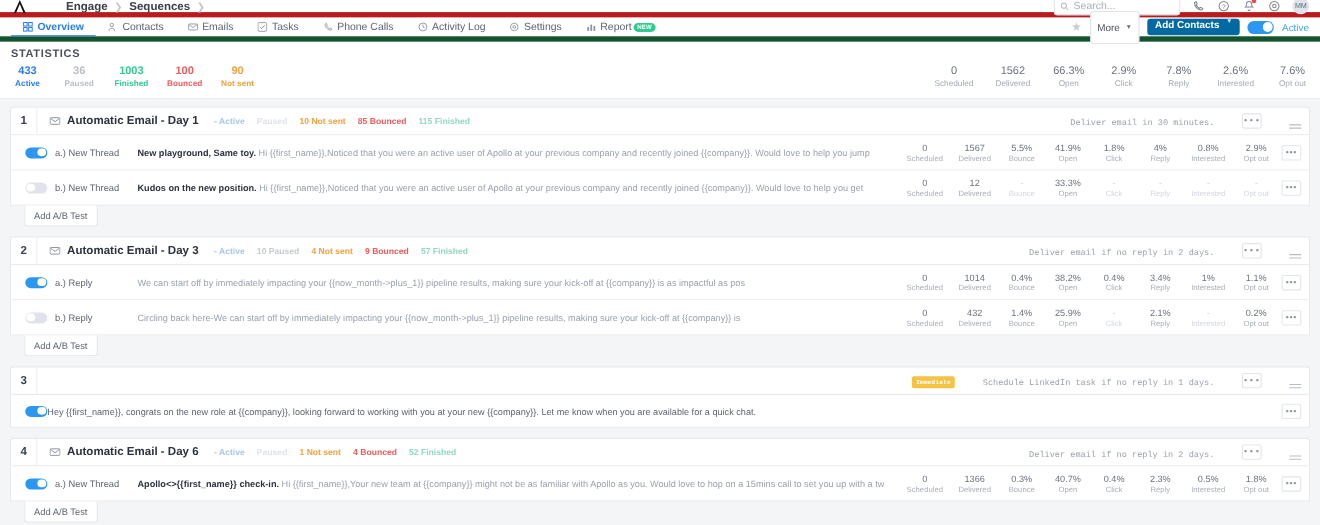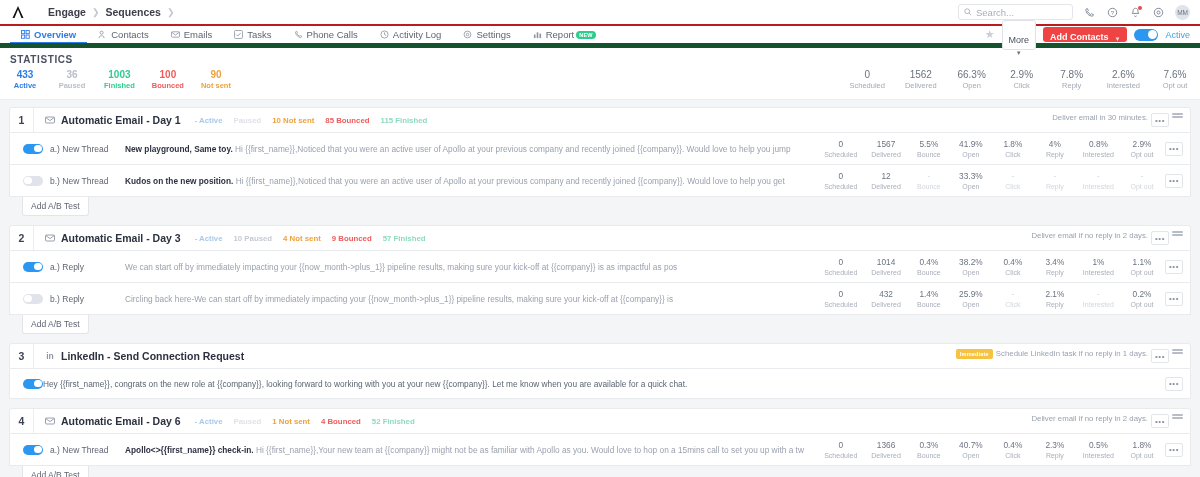--- a/index.html
+++ b/index.html
@@ -7,22 +7,22 @@
     width: 1200px; height: 477px;
     background: #f4f5f7;
     font-family: "Liberation Sans", sans-serif;
     font-size: 11px;
     color: #3c4257;
     overflow: hidden;
   }
 
   
   .topbar {
-    height: 26px; background: #fff; border-bottom: 2px solid #b91c1c;
-    display: flex; align-items: center; padding: 0 10px; gap: 4px;
+    height: 16px; background: #fff; border-bottom: 5px solid #b91c1c;
+    display: flex; align-items: center; padding: 0 10px; gap: 16px;
   }
   .logo { width: 16px; height: 16px; display:flex; align-items:center; justify-content:center; }
   .crumbs { display: flex; align-items: center; gap: 6px; margin-left: 18px; }
   .crumb { font-size: 10.5px; color: #3b3f4a; font-weight: 600; }
   .crumb.last { font-weight: 400; color: #5a6273; }
   .crumb-sep { color: #c3c7cf; font-size: 9px; }
   .topbar-right { margin-left: auto; display: flex; align-items: center; gap: 10px; }
   .searchbox {
     width: 115px; height: 16px; border: 1px solid #e3e5e9; border-radius: 3px;
     display: flex; align-items: center; gap: 4px; padding: 0 5px; background: #fff;
@@ -48,25 +48,25 @@
   .tab.active { color: #2b7de9; border-bottom: 1.5px solid #2b7de9; font-weight: 600; }
   .tab .ti { width: 9px; height: 9px; display:flex; align-items:center; justify-content:center;}
   .newbadge {
     background: #2ecc8f; color: #fff; font-size: 5.5px; font-weight: 700;
     border-radius: 6px; padding: 1px 3px; margin-left: -2px; letter-spacing:.2px;
   }
   .tabbar-right { margin-left: auto; display: flex; align-items: center; gap: 7px; }
   .star { color: #c9ced8; font-size: 11px; }
   .btn-more {
     height: 15px; border: 1px solid #dfe2e8; border-radius: 3px; background: #fff;
-    font-size: 9px; color: #4a5060; display: flex; align-items: center; gap: 5px; padding: 14px 6px; flex-direction: column;
+    font-size: 9px; color: #4a5060; display: flex; align-items: center; gap: 5px; padding: 14px 6px;
   }
   .btn-add {
-    height: 15px; border-radius: 3px; background: #ef4444;
-    font-size: 9px; color: #fff; display: flex; align-items: flex-end; gap: 6px;
+    height: 15px; border-radius: 3px; background: #0369a1;
+    font-size: 9px; color: #fff; display: flex; align-items: flex-start; gap: 6px;
     padding: 0 7px; font-weight: 600;
   }
   .caret { font-size: 6px; opacity: .8; }
   .toggle-lg {
     width: 24px; height: 12px; border-radius: 7px; background: #2b97f0; position: relative;
   }
   .toggle-lg::after {
     content: ""; position: absolute; right: 1.5px; top: 1.5px; width: 9px; height: 9px;
     border-radius: 50%; background: #fff;
   }
@@ -103,21 +103,21 @@
     width: 23px; text-align: center; font-size: 10.5px; font-weight: 700; color: #3c4257;
   }
   .step-divider { width: 1px; align-self: stretch; background: #ebedf0; }
   .step-title {
     display: flex; align-items: center; gap: 6px; padding-left: 11px;
     font-size: 10.5px; font-weight: 700; color: #2c3140;
   }
   .step-mi { width: 10px; height: 10px; color: #8e95a3; display:flex; align-items:center; justify-content:center;}
   .step-stats { display: flex; gap: 11px; margin-left: 14px; font-size: 7.8px; }
   .step-stats span { font-weight: 600; }
-  .step-head-right { margin-left: auto; display: flex; align-items: flex-start; gap: 3px; padding-right: 7px; }
+  .step-head-right { margin-left: auto; display: flex; align-items: flex-end; gap: 25px; padding-right: 7px; font-family: Liberation Mono, monospace; }
   .deliver-txt { font-size: 7.8px; color: #9aa1ae; }
   .dots-btn {
     width: 18px; height: 14px; border: 1px solid #e2e5ea; border-radius: 2px; background: #fff;
     display: flex; align-items: center; justify-content: center; color: #8b92a0; font-size: 8px;
     letter-spacing: .6px;
   }
   .grip { width: 11px; display: flex; flex-direction: column; gap: 1.5px; }
   .grip i { height: 1.5px; background: #b7bdc8; display: block; border-radius: 1px; }
   .badge-yellow {
     background: #f5c242; color: #fff; font-size: 5.5px; font-weight: 700;
@@ -577,26 +577,20 @@
          <div class="n">0.2%</div>
          <div class="l">Opt out</div>
        </div>
         </div>
       <div class="dots-btn">•••</div>
       </div><div class="abtest">Add A/B Test</div></div>
     <div class="step">
     <div class="step-head">
       <div class="step-num">3</div>
       <div class="step-divider"></div>
-      <div class="step-title">
-        <span class="step-mi">
-            <span style="font-size:8.5px;font-weight:700;color:#8e95a3;font-family:'Liberation Sans',sans-serif">in</span>
-          </span>
-        <span>LinkedIn - Send Connection Request</span>
-      </div>
       <div class="step-stats"></div>
       <div class="step-head-right">
         <span class="badge-yellow">Immediate</span>
         <span class="deliver-txt">Schedule LinkedIn task if no reply in 1 days.</span>
         <div class="dots-btn">•••</div>
         <div class="grip">
             <i></i>
             <i></i>
           </div>
       </div>

